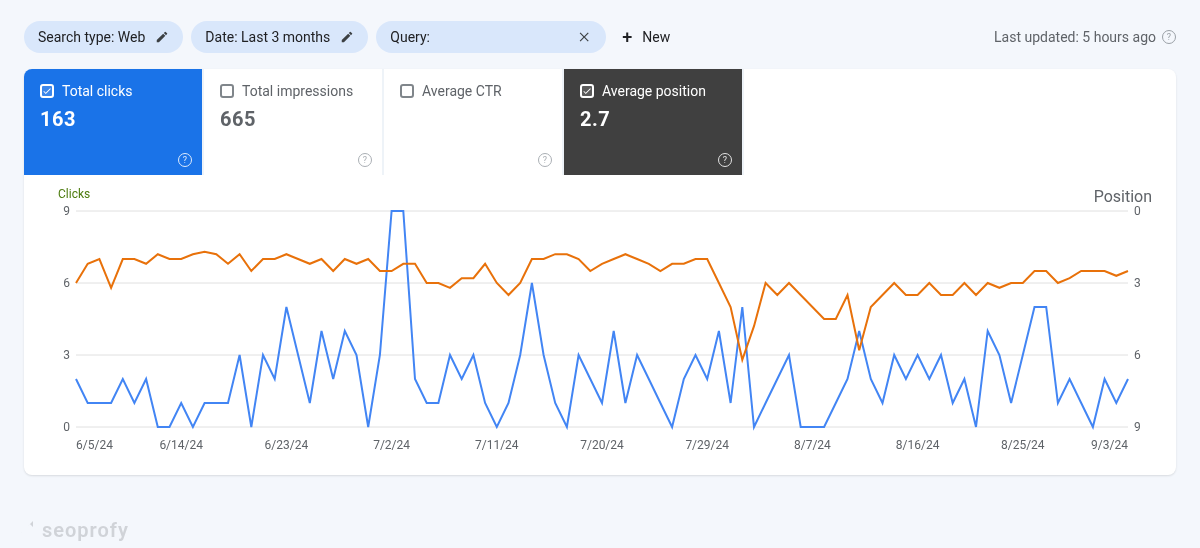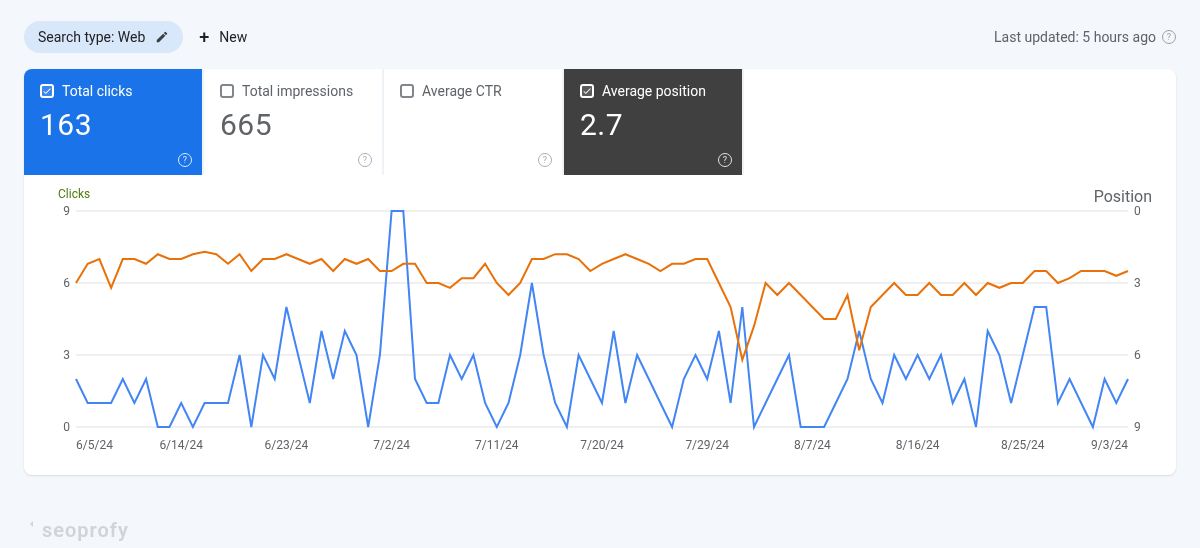--- a/index.html
+++ b/index.html
@@ -104,22 +104,22 @@
     width: 14px; height: 14px;
     border-radius: 3px;
     display: inline-flex;
     align-items: center;
     justify-content: center;
   }
   .metric.inactive .cb { border: 2px solid #80868b; }
   .metric.blue .cb, .metric.orange .cb { border: 2px solid #fff; background: rgba(255,255,255,0.15);}
   .metric.blue .cb svg, .metric.orange .cb svg { width: 10px; height: 10px; fill: #fff; }
   .metric .m-value {
-    font-size: 30px;
-    font-weight: 400;
+    font-size: 20px;
+    font-weight: 700;
     letter-spacing: .5px;
   }
   .metric.inactive { color: #5f6368; background: #fff; }
   .metric .m-help {
     position: absolute;
     right: 10px; bottom: 8px;
     opacity: .85;
   }
 
   
@@ -167,21 +167,37 @@
 <div class="filters">
   <span class="chip">
     <span>Search type: Web</span>
     <span class="icon-btn">
       <svg viewBox="0 0 24 24">
           <path fill="#3c4043" d="M3 17.25V21h3.75l11-11-3.75-3.75-11 11zM20.7 7.04a1 1 0 0 0 0-1.41l-2.34-2.34a1 1 0 0 0-1.41 0l-1.83 1.83 3.75 3.75 1.83-1.83z"></path>
         </svg>
     </span>
   </span>
 
-
+  <span class="chip">
+    <span>Date: Last 3 months</span>
+    <span class="icon-btn">
+      <svg viewBox="0 0 24 24">
+          <path fill="#3c4043" d="M3 17.25V21h3.75l11-11-3.75-3.75-11 11zM20.7 7.04a1 1 0 0 0 0-1.41l-2.34-2.34a1 1 0 0 0-1.41 0l-1.83 1.83 3.75 3.75 1.83-1.83z"></path>
+        </svg>
+    </span>
+  </span>
+
+  <span class="chip" style="min-width:230px;justify-content:space-between;">
+    <span>Query:</span>
+    <span class="icon-btn">
+      <svg viewBox="0 0 24 24">
+          <path fill="#3c4043" d="M18.3 5.71 12 12l6.3 6.29-1.41 1.42L10.59 13.4 4.29 19.71 2.88 18.3 9.17 12 2.88 5.71 4.29 4.29 10.59 10.6l6.3-6.31z"></path>
+        </svg>
+    </span>
+  </span>
 
 
   <span class="new-btn">
     <span class="plus">+</span>
     <span>New</span>
   </span>
 
   <span class="spacer"></span>
 
   <span class="updated">

